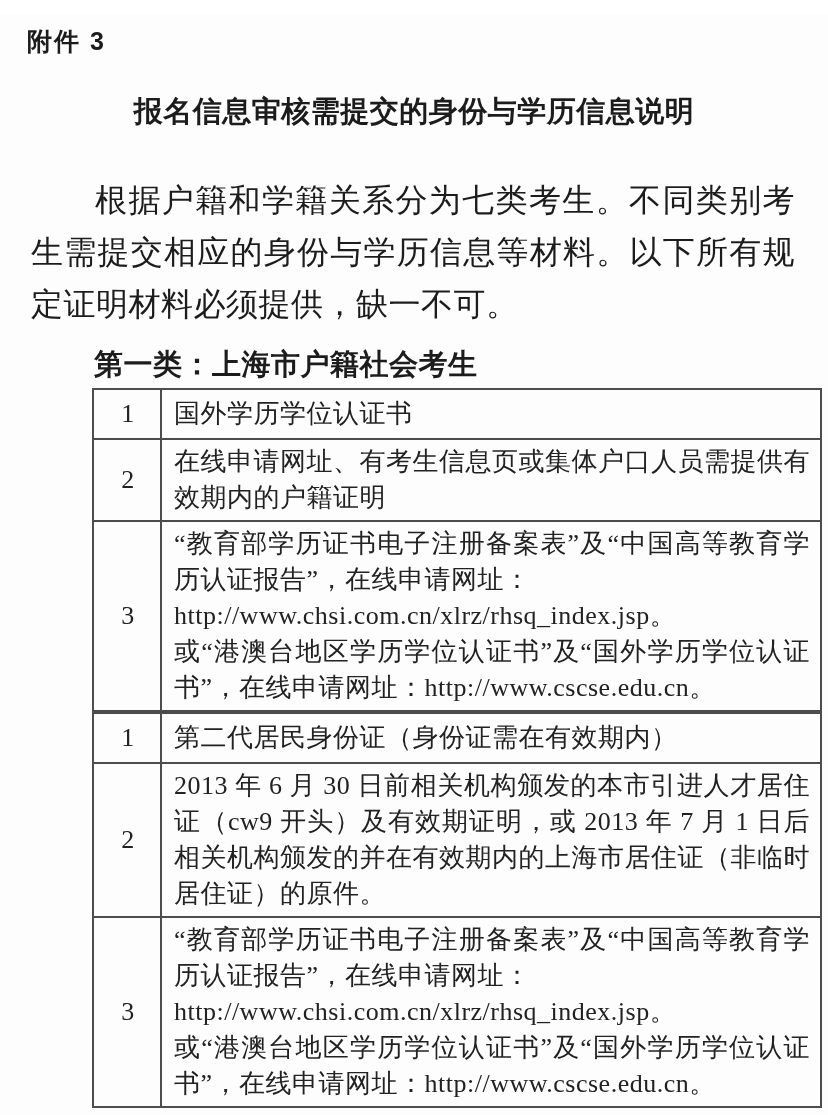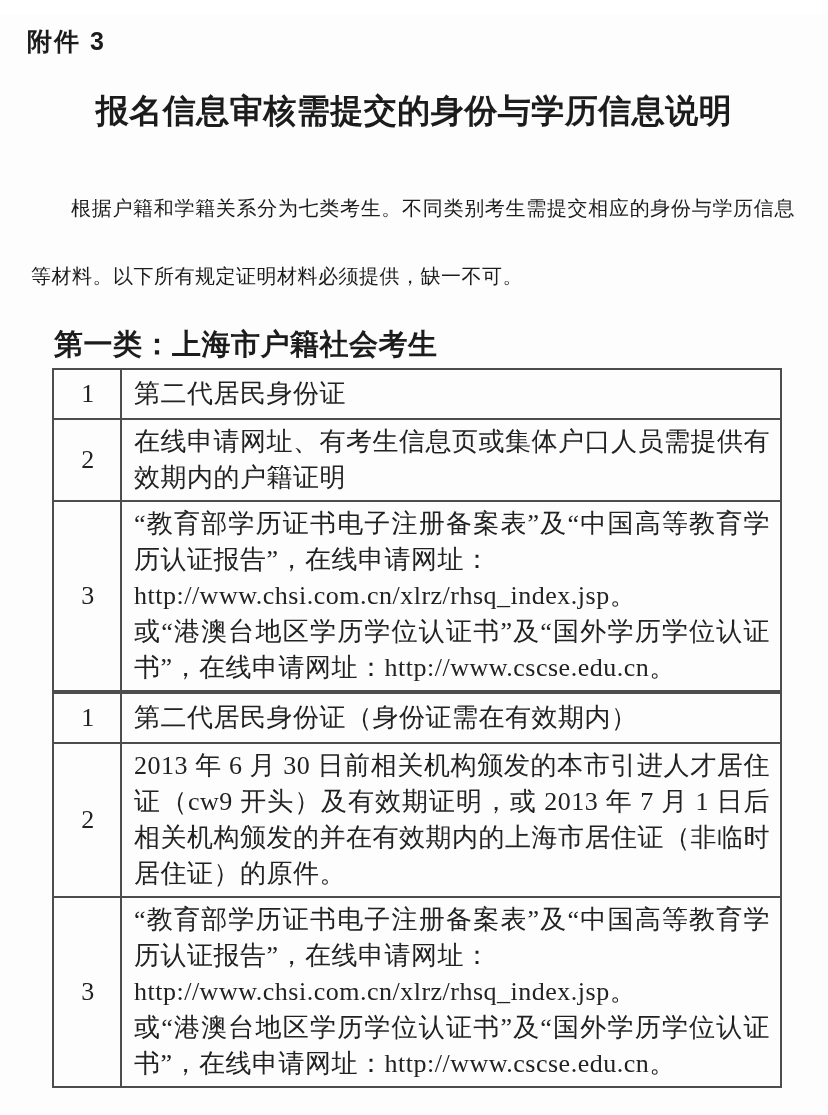--- a/index.html
+++ b/index.html
@@ -19,34 +19,34 @@
     margin-left: 27px;
     font-family: "Liberation Sans", sans-serif;
     font-size: 25px;
     font-weight: 600;
     letter-spacing: 2px;
     line-height: 30px;
   }
   .doc-title {
     margin: 34px 30px 0 30px;
     text-align: center;
-    font-size: 33px;
+    font-size: 29px;
     font-weight: 700;
     letter-spacing: 0.5px;
     line-height: 42px;
   }
   .intro {
     margin: 42px 33px 0 31px;
-    font-size: 20px;
+    font-size: 32px;
     letter-spacing: 0.5px;
-    line-height: 68px;
+    line-height: 52px;
     text-indent: 2em;
     text-align: justify;
   }
-  .section { margin-top: 0; }
+  .section { margin-top: 0; padding-left: 40px; }
   .section-heading {
     margin: 16px 0 6px 54px;
     font-family: "Liberation Sans", sans-serif;
     font-size: 29px;
     font-weight: 700;
     letter-spacing: 0.5px;
     line-height: 36px;
   }
   table.req-table {
     margin-left: 52px;
@@ -84,21 +84,21 @@
   <h1 class="doc-title">报名信息审核需提交的身份与学历信息说明</h1>
 
   <p class="intro">根据户籍和学籍关系分为七类考生。不同类别考生需提交相应的身份与学历信息等材料。以下所有规定证明材料必须提供，缺一不可。</p>
 
   <section class="section">
     <h2 class="section-heading">第一类：上海市户籍社会考生</h2>
     <table class="req-table">
       <tbody>
         <tr class="single">
           <td class="num">1</td>
-          <td class="content">第二代居民身份证</td>
+          <td class="content">国外学历学位认证书</td>
         </tr>
         <tr>
           <td class="num">2</td>
           <td class="content">在线申请网址、有考生信息页或集体户口人员需提供有效期内的户籍证明</td>
         </tr>
         <tr>
           <td class="num">3</td>
           <td class="content">“教育部学历证书电子注册备案表”及“中国高等教育学历认证报告”，在线申请网址：
 http://www.chsi.com.cn/xlrz/rhsq_index.jsp。
 或“港澳台地区学历学位认证书”及“国外学历学位认证书”，在线申请网址：http://www.cscse.edu.cn。</td>

